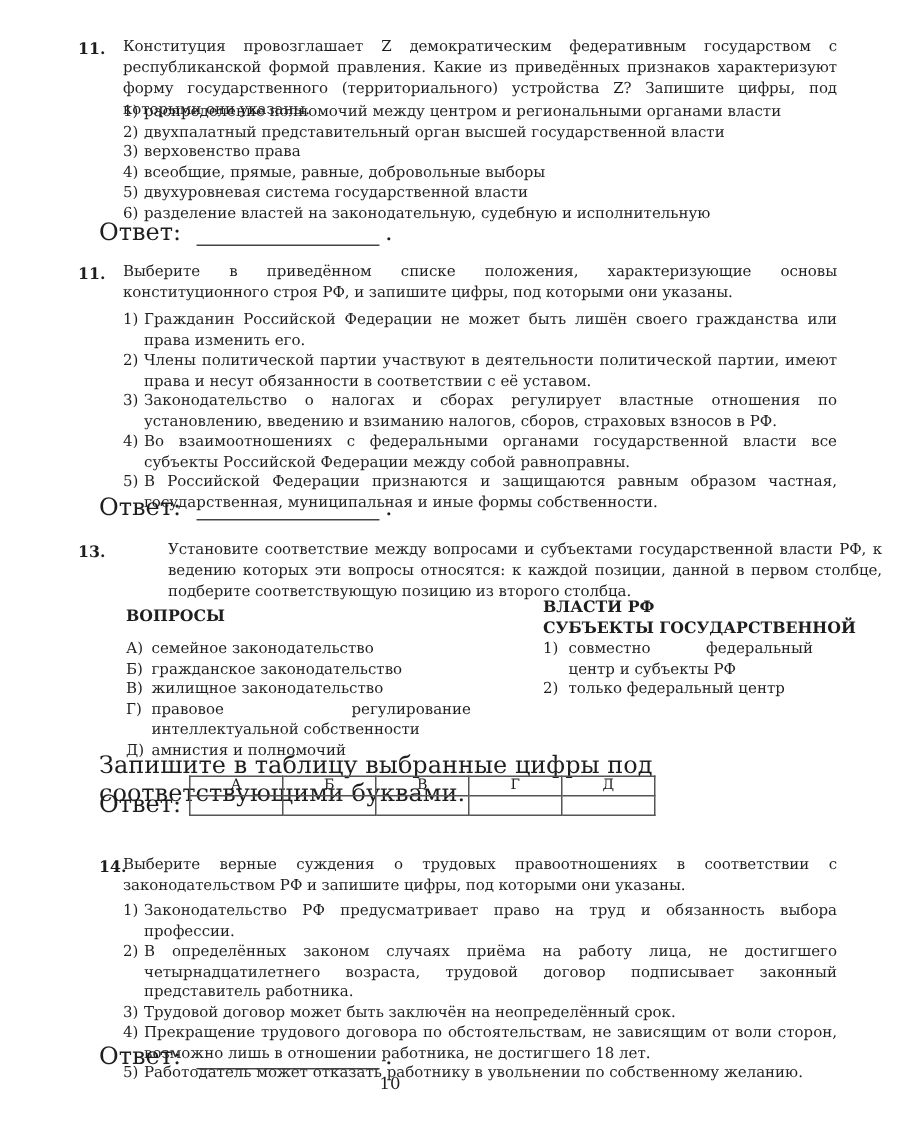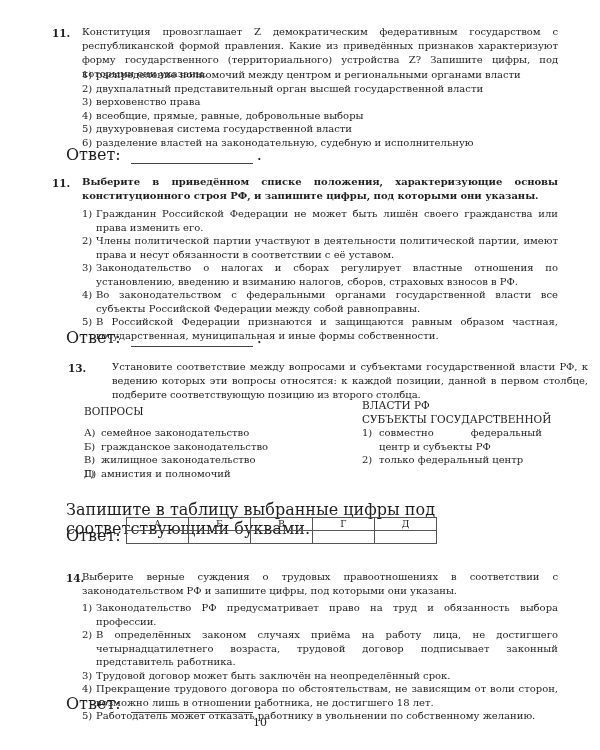--- a/index.html
+++ b/index.html
@@ -20,21 +20,21 @@
     }
     .options { position: absolute; left: 82px; width: 476px; font-size: 10px; }
     .opt { position: relative; padding-left: 14px; line-height: 13.5px; text-align: justify; }
     .opt .n { position: absolute; left: 0; top: 0; }
     .answer { position: absolute; left: 66px; font-size: 16px; }
     .answer .line {
       display: inline-block; width: 122px; border-bottom: 1px solid #444;
       margin-left: 10px; height: 10px; vertical-align: bottom;
     }
     .answer .dot { margin-left: 4px; }
-    .col-head { position: absolute; font-size: 10.5px; line-height: 14px; }
+    .col-head { position: absolute; font-size: 10.5px; line-height: 14px; font-weight: bold; }
     .match-list { position: absolute; font-size: 10px; }
     .match-list .opt { padding-left: 17px; }
     table.answer-table {
       position: absolute; left: 126px; top: 517px; border-collapse: collapse;
       font-size: 9.5px;
     }
     table.answer-table td {
       border: 1px solid #555; width: 61px; height: 12px; text-align: center;
       padding: 0; line-height: 12px;
     }
@@ -56,46 +56,46 @@
       <div class="opt"><span class="n">5)</span><span>двухуровневая система государственной власти</span></div>
       <div class="opt"><span class="n">6)</span><span>разделение властей на законодательную, судебную и исполнительную</span></div>
     </div>
     <div class="answer" style="top:145px;">
       <span>Ответ:</span><span class="line"></span><span class="dot">.</span>
     </div>
   </div>
 
   <div class="task" style="top:0;">
     <div class="task-num" style="top:177px;">11.</div>
-    <div class="task-text" style="top:175px;font-weight:bold;">Выберите в приведённом списке положения, характеризующие основы конституционного строя РФ, и запишите цифры, под которыми они указаны.</div>
+    <div class="task-text" style="top:175px;">Выберите в приведённом списке положения, характеризующие основы конституционного строя РФ, и запишите цифры, под которыми они указаны.</div>
     <div class="options" style="top:207px;">
       <div class="opt"><span class="n">1)</span><span>Гражданин Российской Федерации не может быть лишён своего гражданства или права изменить его.</span></div>
       <div class="opt"><span class="n">2)</span><span>Члены политической партии участвуют в деятельности политической партии, имеют права и несут обязанности в соответствии с её уставом.</span></div>
       <div class="opt"><span class="n">3)</span><span>Законодательство о налогах и сборах регулирует властные отношения по установлению, введению и взиманию налогов, сборов, страховых взносов в РФ.</span></div>
-      <div class="opt"><span class="n">4)</span><span>Во законодательством с федеральными органами государственной власти все субъекты Российской Федерации между собой равноправны.</span></div>
+      <div class="opt"><span class="n">4)</span><span>Во взаимоотношениях с федеральными органами государственной власти все субъекты Российской Федерации между собой равноправны.</span></div>
       <div class="opt"><span class="n">5)</span><span>В Российской Федерации признаются и защищаются равным образом частная, государственная, муниципальная и иные формы собственности.</span></div>
     </div>
     <div class="answer" style="top:328px;">
       <span>Ответ:</span><span class="line"></span><span class="dot">.</span>
     </div>
   </div>
 
   <div class="task" style="top:0;">
-    <div class="task-num" style="top:362px;margin-left:16px;">13.</div>
+    <div class="task-num" style="top:362px;">13.</div>
     <div class="task-text" style="top:360px;margin-left:30px;">Установите соответствие между вопросами и субъектами государственной власти РФ, к ведению которых эти вопросы относятся: к каждой позиции, данной в первом столбце, подберите соответствующую позицию из второго столбца.</div>
     <div class="col-head" style="left:84px; top:404px;">ВОПРОСЫ</div>
     <div class="col-head" style="left:362px; top:398px;">
       <div>ВЛАСТИ РФ</div>
       <div>СУБЪЕКТЫ ГОСУДАРСТВЕННОЙ</div>
     </div>
     <div class="match-list" style="left:84px; top:426px; width:230px;">
       <div class="opt"><span class="n">А)</span><span>семейное законодательство</span></div>
       <div class="opt"><span class="n">Б)</span><span>гражданское законодательство</span></div>
       <div class="opt"><span class="n">В)</span><span>жилищное законодательство</span></div>
-      <div class="opt"><span class="n">Г)</span></div>
+      <div class="opt"><span class="n">Г)</span><span>правовое регулирование интеллектуальной собственности</span></div>
       <div class="opt"><span class="n">Д)</span><span>амнистия и полномочий</span></div>
     </div>
     <div class="match-list" style="left:362px; top:426px; width:180px;">
       <div class="opt"><span class="n">1)</span><span>совместно федеральный центр и субъекты РФ</span></div>
       <div class="opt"><span class="n">2)</span><span>только федеральный центр</span></div>
     </div>
     <div class="answer" style="top:500px;">Запишите в таблицу выбранные цифры под соответствующими буквами.</div>
     <div class="answer" style="top:526px;">Ответ:</div>
     <table class="answer-table">
       <tbody>

